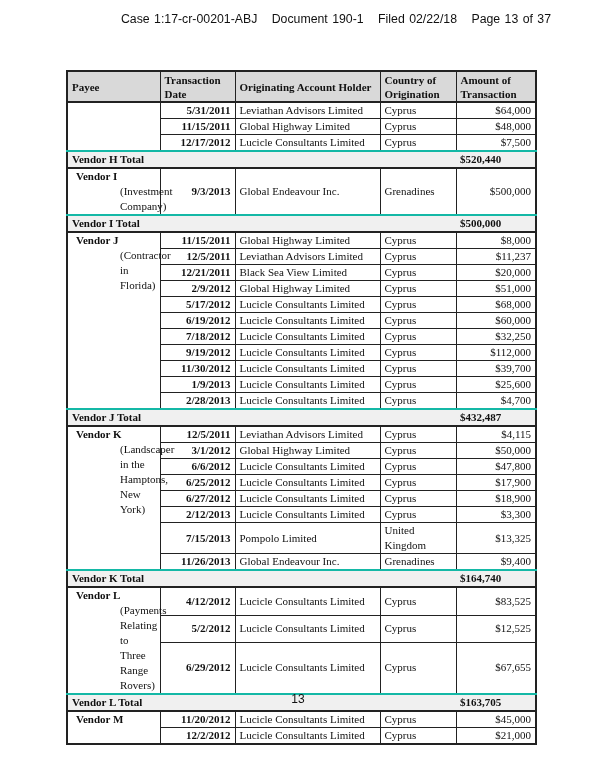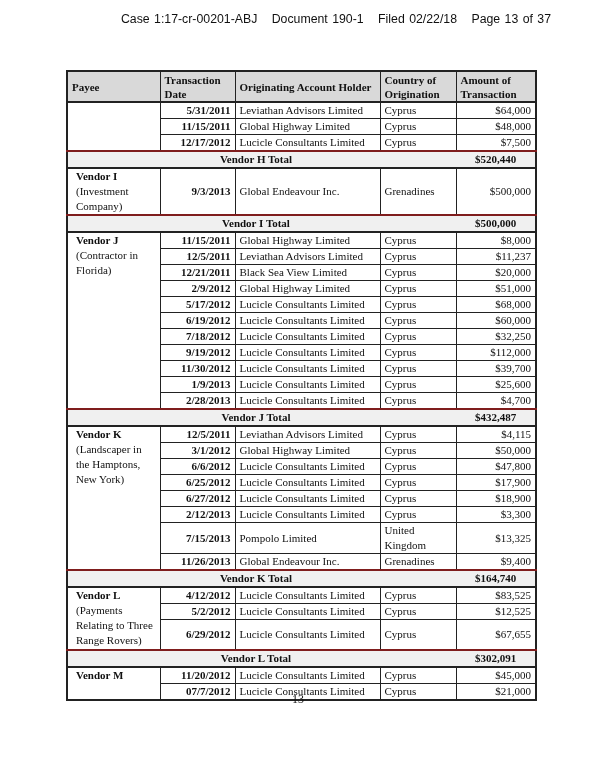--- a/index.html
+++ b/index.html
@@ -36,37 +36,37 @@
       border-top: 2px solid #222;
       border-bottom: 2px solid #222;
     }
     table.ledger th.payee-h { text-align: left; }
     table.ledger td.date { text-align: right; font-weight: bold; }
     table.ledger td.amt { text-align: right; margin-top: 44px; }
     table.ledger td.payee { vertical-align: top; padding-left: 8px; }
     table.ledger tr.total td {
       background: #f0f0f0;
       font-weight: bold;
-      text-align: center;
-      border-top: 2px solid #7f1d1d;
+      text-align: left;
+      border-top: 2px solid #14b8a6;
       border-bottom: 2px solid #222;
       height: 13px;
     }
     table.ledger tr.total td.lbl { border-right: none; padding-right: 16px; }
     table.ledger tr.total td.amt { border-left: none; }
     .vendor-name { font-weight: bold; display: block; }
-    .vendor-desc { display: block; }
+    .vendor-desc { display: block; margin-left: 44px; }
     table.ledger tr.r td { height: 14px; }
     table.ledger tr.tall2 td { height: 29px; }
     table.ledger tr.tall3 td { height: 45px; }
     table.ledger { border-left: 2px solid #222; border-right: 2px solid #222; border-bottom: 2px solid #222; }
     .page-num {
       position: absolute; left: 0; width: 596px; top: 692px;
       text-align: center;
-      font-family: Liberation Serif, serif;
+      font-family: Liberation Sans, sans-serif;
       font-size: 12px; color: #111;
     }
   </style>
 </head>
 <body>
 
 <div class="case-header">
   <span>Case 1:17-cr-00201-ABJ</span>
   <span>Document 190-1</span>
   <span>Filed 02/22/18</span>
@@ -278,34 +278,34 @@
         <td class="amt">$12,525</td>
       </tr>
       <tr class="r tall2">
         <td class="date">6/29/2012</td>
         <td>Lucicle Consultants Limited</td>
         <td>Cyprus</td>
         <td class="amt">$67,655</td>
       </tr>
       <tr class="total">
         <td class="lbl" colspan="4">Vendor L Total</td>
-        <td class="amt">$302,091</td>
+        <td class="amt">$163,705</td>
       </tr>
       <tr class="r ">
         <td class="payee" rowspan="2">
           <span class="vendor-name">Vendor M</span>
           <span class="vendor-desc"></span>
         </td>
         <td class="date">11/20/2012</td>
         <td>Lucicle Consultants Limited</td>
         <td>Cyprus</td>
         <td class="amt">$45,000</td>
       </tr>
       <tr class="r ">
-        <td class="date">07/7/2012</td>
+        <td class="date">12/2/2012</td>
         <td>Lucicle Consultants Limited</td>
         <td>Cyprus</td>
         <td class="amt">$21,000</td>
       </tr>
     </tbody>
 </table>
 
 <div class="page-num">13</div>
 
 </body></html>

